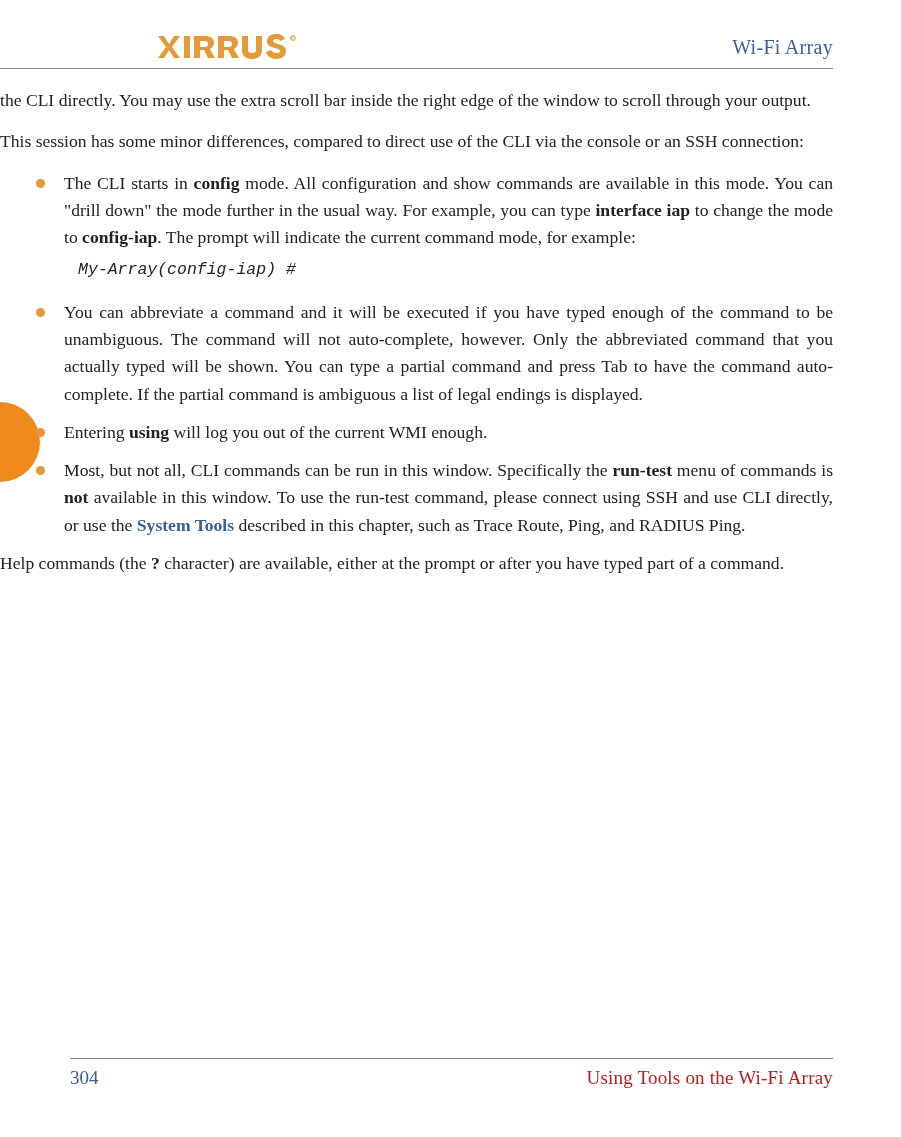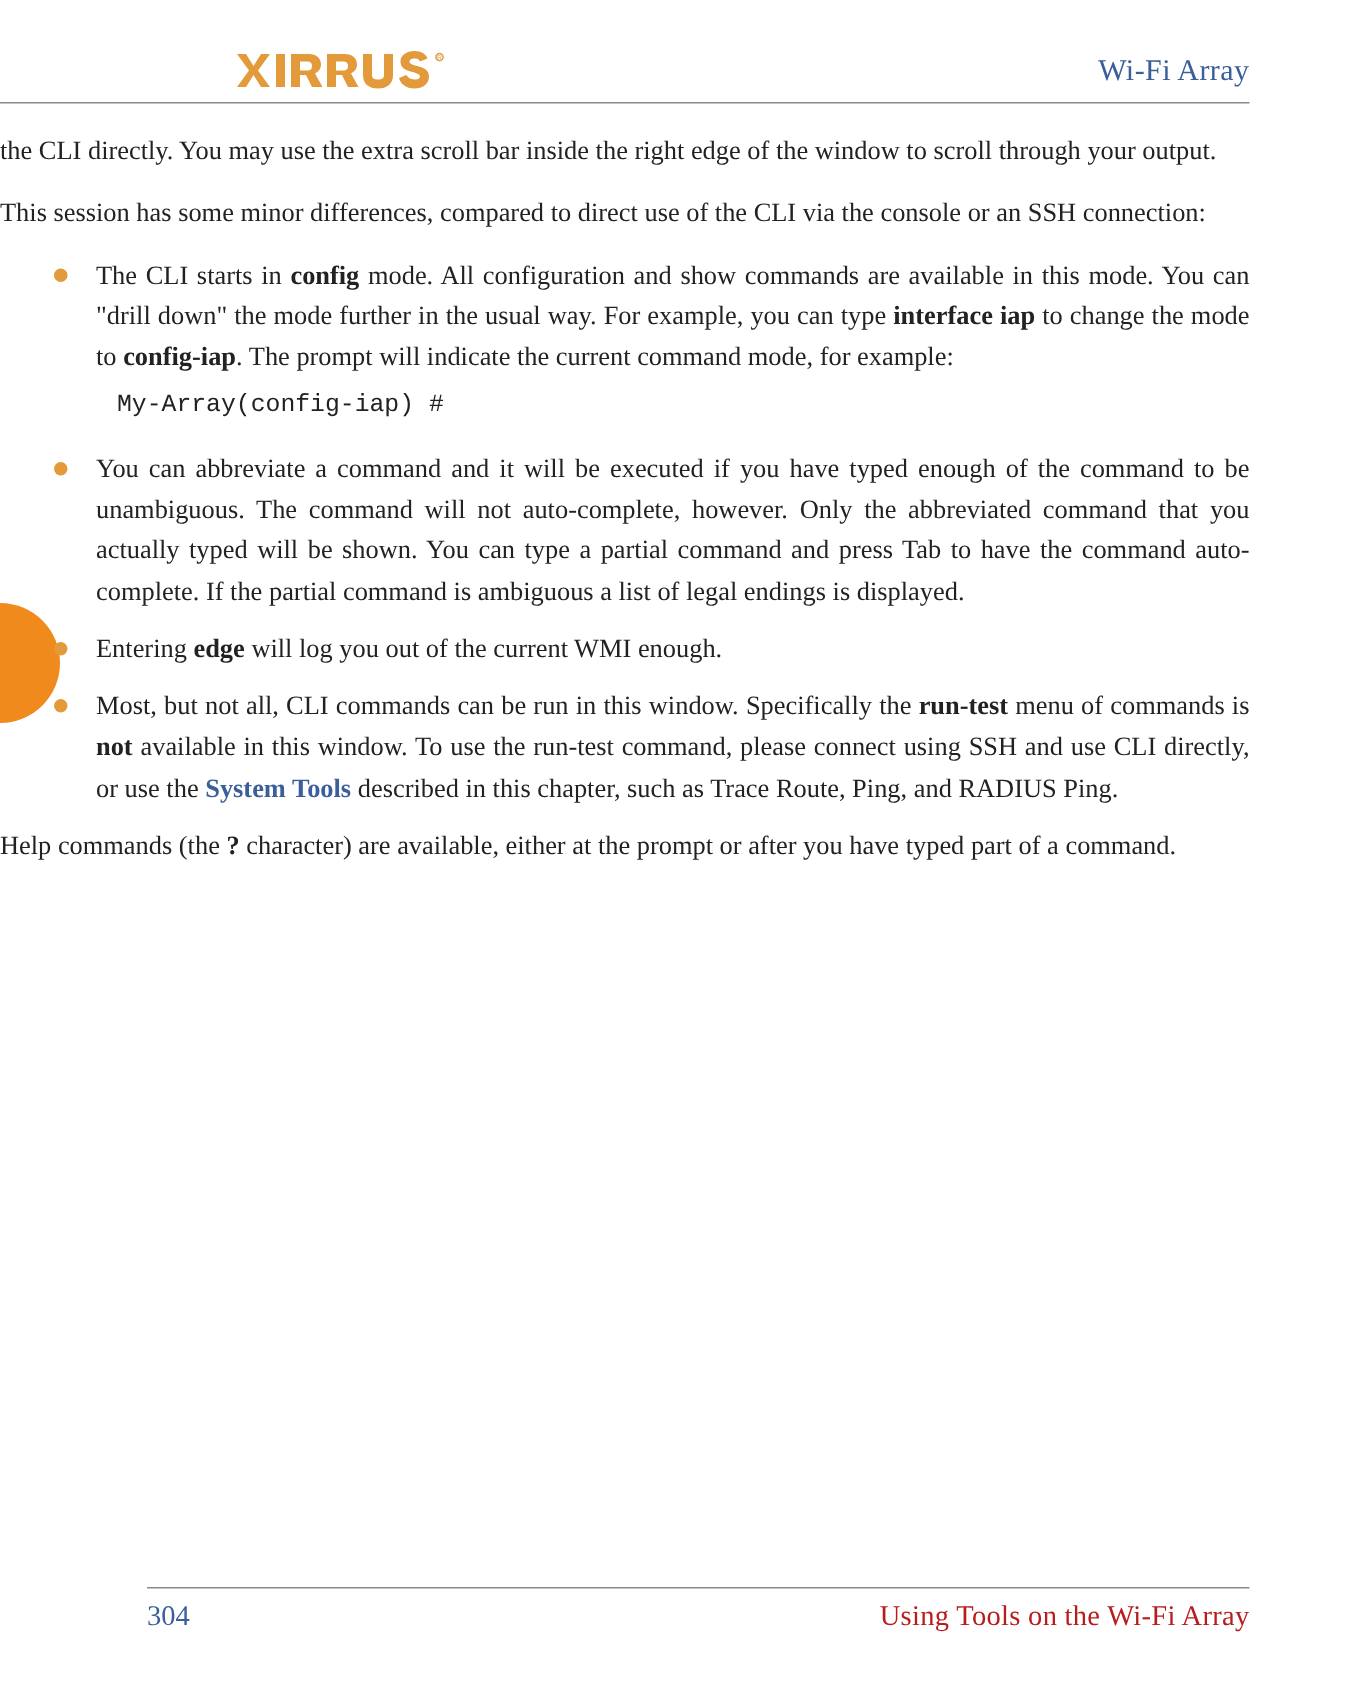--- a/index.html
+++ b/index.html
@@ -60,41 +60,42 @@
       top: 9px;
       width: 9px; height: 9px;
       border-radius: 50%;
       background: #e39a3b;
     }
     .mono {
       font-family: "Courier New", Courier, monospace;
       font-size: 16.5px;
       white-space: pre;
       margin: 6px 0 16px 14px;
+      font-style: italic;
     }
     .link {
       color: #3a5f9a;
       font-weight: bold;
     }
     .bold { font-weight: 700; }
     .side-thumb {
       position: absolute;
       left: -40px;
       top: 402px;
       width: 80px;
       height: 80px;
       background: #f08a1d;
       border-radius: 50%;
     }
     .footer {
       position: absolute;
       left: 0;
       bottom: 48px;
       width: 901px;
-      padding-left: 98px;
+      padding-left: 70px;
       padding-right: 68px;
     }
     .footer-rule {
       border-top: 1.5px solid #8a8a8a;
       height: 0;
       margin-bottom: 8px;
     }
     .footer-row {
       display: flex;
       justify-content: space-between;
@@ -144,21 +145,21 @@
 
     <p class="para">This session has some minor differences, compared to direct use of the CLI via the console or an SSH connection:</p>
 
     <ul class="bullet-list">
       <li>
         <span>The CLI starts in </span><span class="bold">config</span><span> mode. All configuration and show commands are available in this mode. You can "drill down" the mode further in the usual way. For example, you can type </span><span class="bold">interface iap</span><span> to change the mode to </span><span class="bold">config-iap</span><span>. The prompt will indicate the current command mode, for example:</span>
         <div class="mono">My-Array(config-iap) #</div>
       </li>
       <li>You can abbreviate a command and it will be executed if you have typed enough of the command to be unambiguous. The command will not auto-complete, however. Only the abbreviated command that you actually typed will be shown. You can type a partial command and press Tab to have the command auto-complete. If the partial command is ambiguous a list of legal endings is displayed.</li>
       <li>
-        <span>Entering </span><span class="bold">edge</span><span> will log you out of the current WMI enough.</span>
+        <span>Entering </span><span class="bold">using</span><span> will log you out of the current WMI enough.</span>
       </li>
       <li>
         <span>Most, but not all, CLI commands can be run in this window. Specifically the </span><span class="bold">run-test</span><span> menu of commands is </span><span class="bold">not</span><span> available in this window. To use the run-test command, please connect using SSH and use CLI directly, or use the </span><span class="link">System Tools</span><span> described in this chapter, such as Trace Route, Ping, and RADIUS Ping.</span>
       </li>
     </ul>
 
     <p class="para">
       <span>Help commands (the </span><span class="bold">?</span><span> character) are available, either at the prompt or after you have typed part of a command.</span>
     </p>
   </div>

